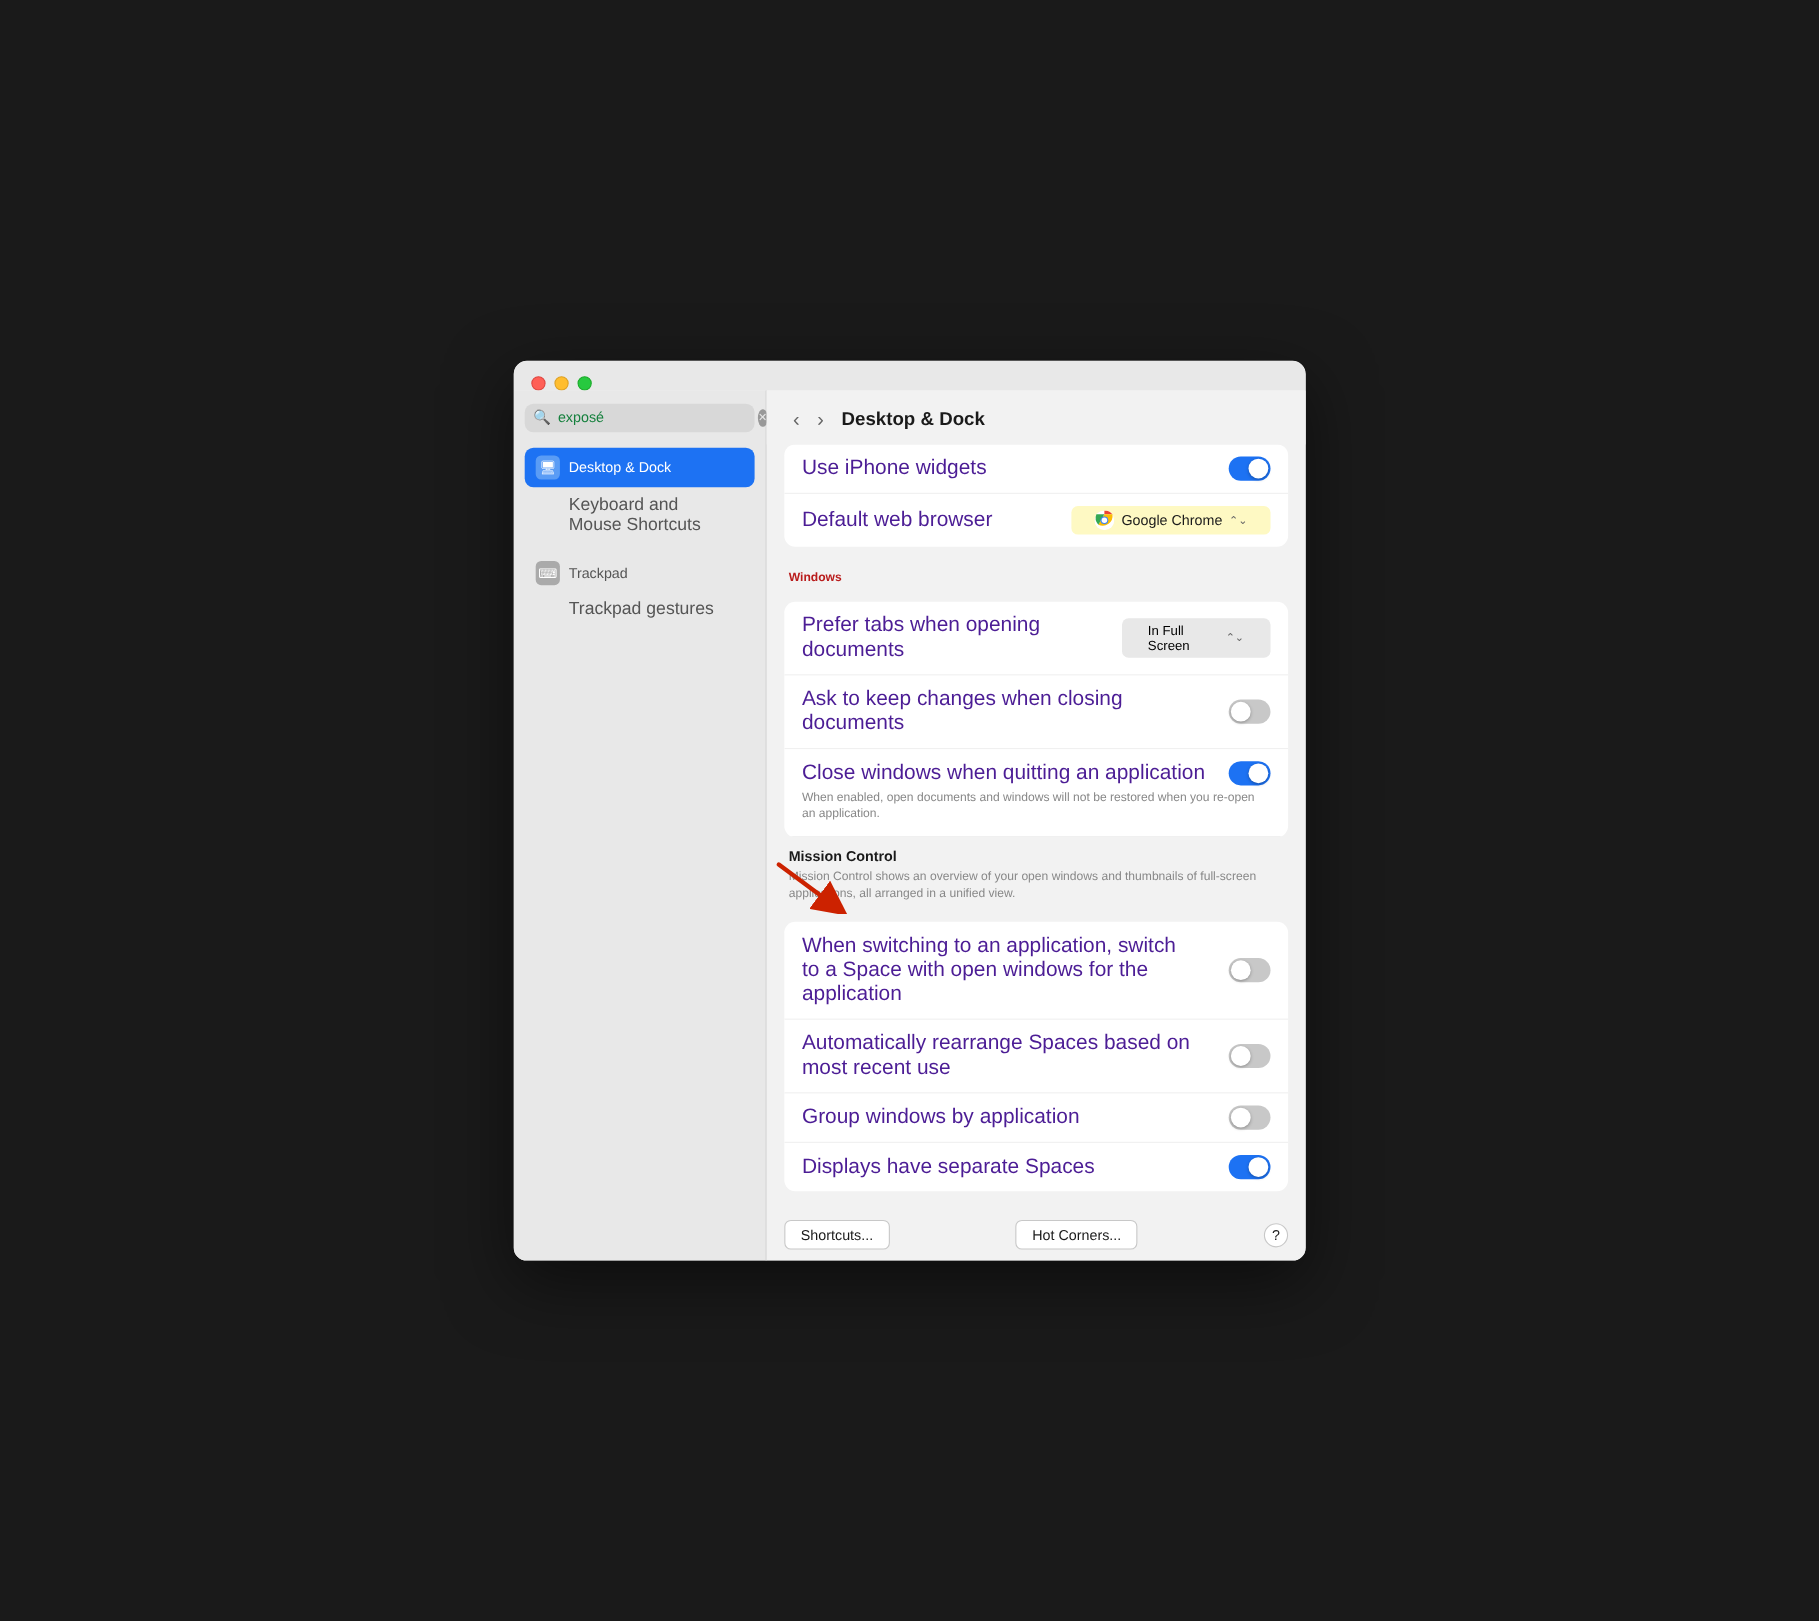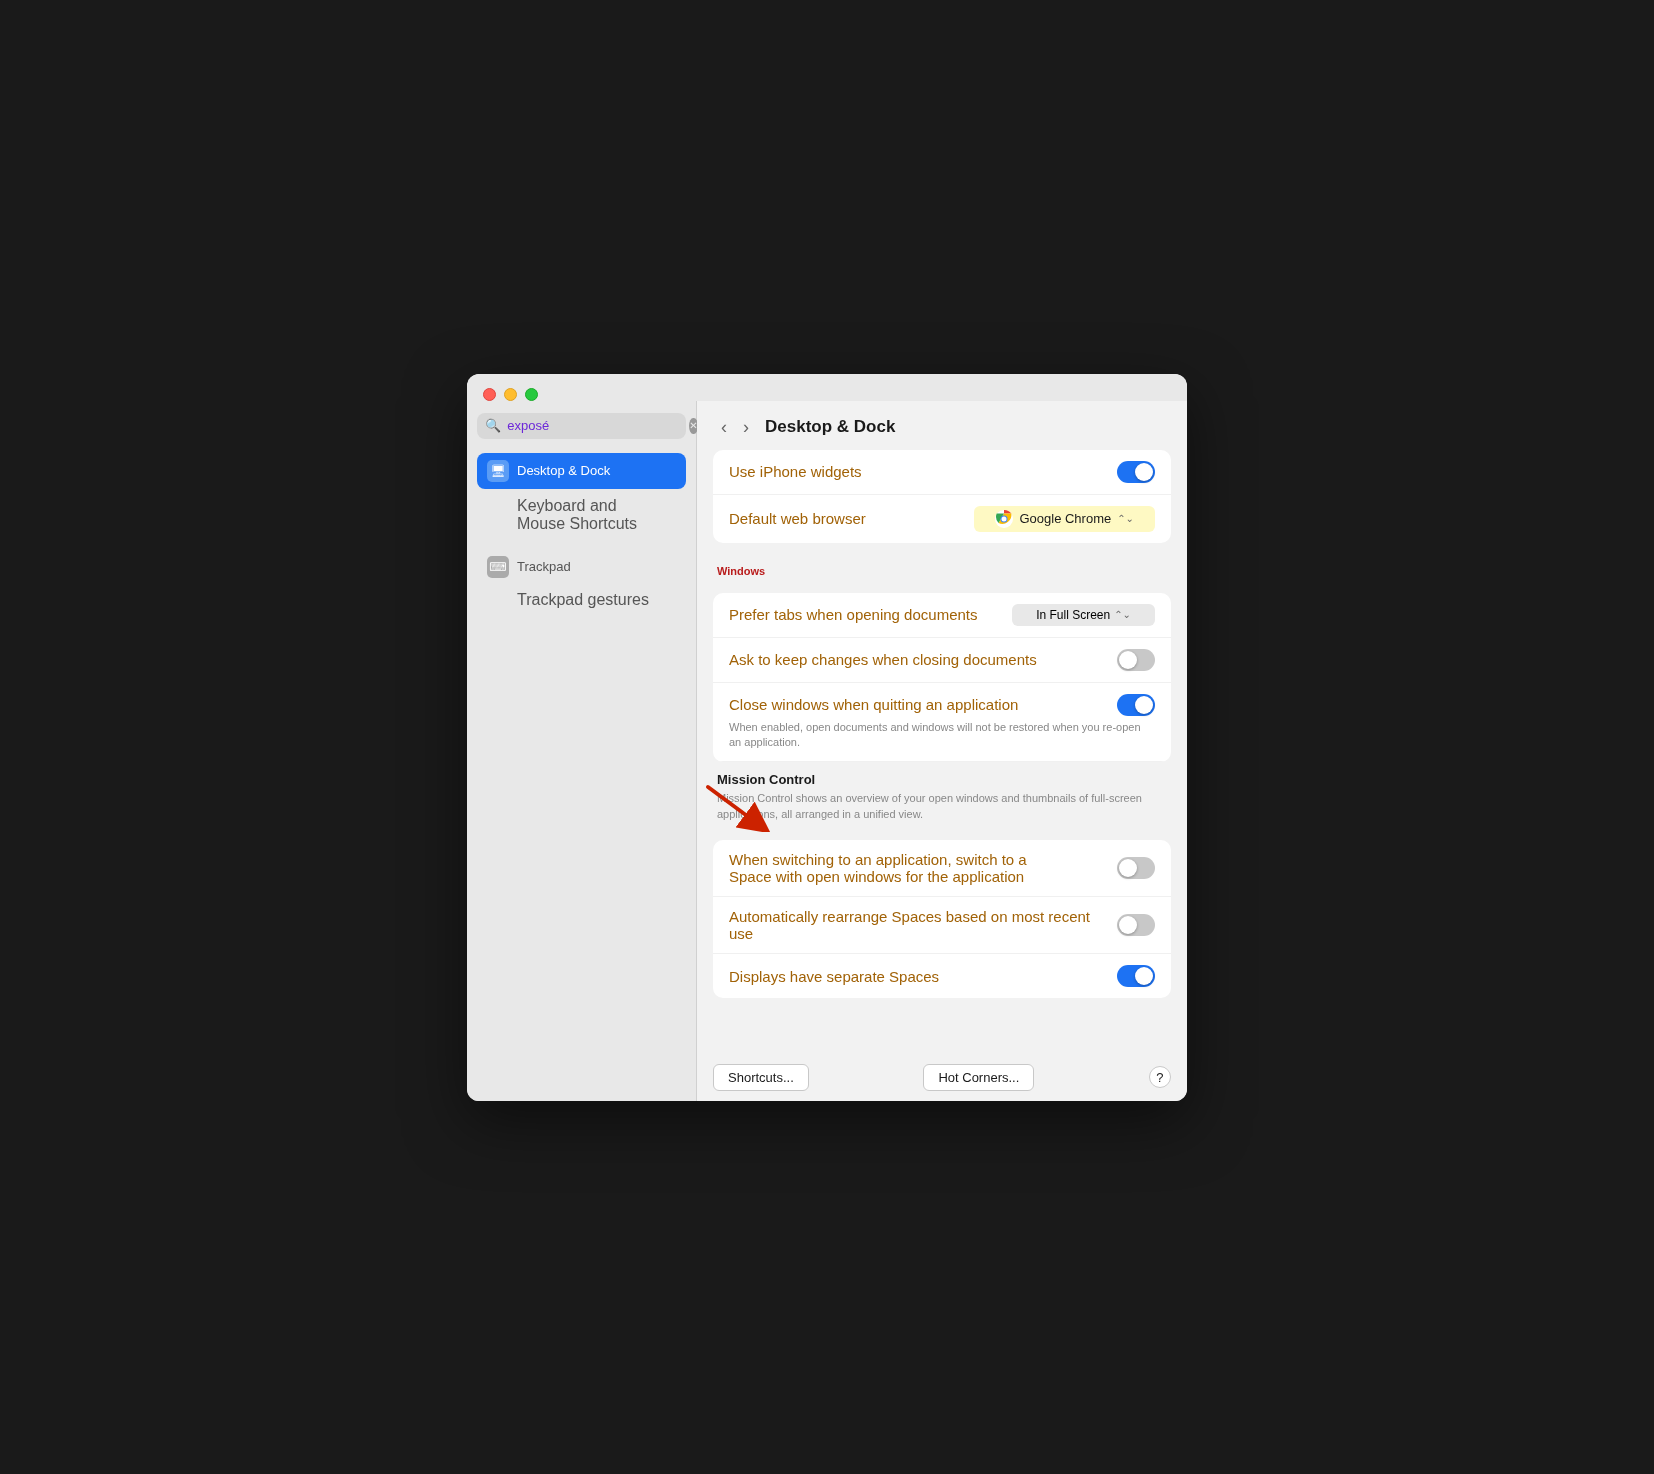--- a/index.html
+++ b/index.html
@@ -66,21 +66,21 @@
       gap: 6px;
     }
     .search-icon-wrap {
       color: #666;
       font-size: 13px;
     }
     .search-input {
       border: none;
       background: transparent;
       font-size: 13px;
-      color: #6d28d9;
+      color: #15803d;
       outline: none;
       flex: 1;
     }
     .search-clear {
       width: 16px;
       height: 16px;
       background: #999;
       border-radius: 50%;
       display: flex;
       align-items: center;
@@ -193,22 +193,22 @@
     }
     .settings-row {
       display: flex;
       align-items: center;
       justify-content: space-between;
       padding: 11px 16px;
       border-bottom: 1px solid #f0f0f0;
     }
     .settings-row:last-child { border-bottom: none; }
     .settings-row-label {
-      font-size: 15px;
-      color: #a16207;
+      font-size: 19px;
+      color: #4c1d95;
     }
     .toggle {
       width: 38px;
       height: 22px;
       border-radius: 11px;
       position: relative;
       cursor: pointer;
       flex-shrink: 0;
     }
     .toggle-on { background: #1d72f3; }
@@ -447,20 +447,26 @@
               <div class="toggle-knob"></div>
             </div>
           </div>
           <div class="settings-row">
             <span class="settings-row-label">Automatically rearrange Spaces based on most recent use</span>
             <div class="toggle toggle-off">
               <div class="toggle-knob"></div>
             </div>
           </div>
           <div class="settings-row">
+            <span class="settings-row-label">Group windows by application</span>
+            <div class="toggle toggle-off">
+              <div class="toggle-knob"></div>
+            </div>
+          </div>
+          <div class="settings-row">
             <span class="settings-row-label">Displays have separate Spaces</span>
             <div class="toggle toggle-on">
               <div class="toggle-knob"></div>
             </div>
           </div>
         </div>
       </div>
 
       <div class="bottom-bar">
         <button class="bottom-btn">Shortcuts...</button>

